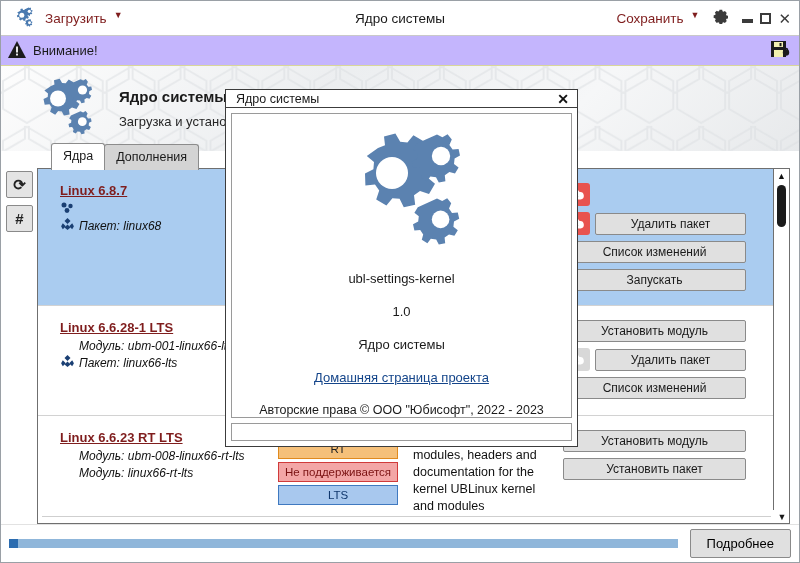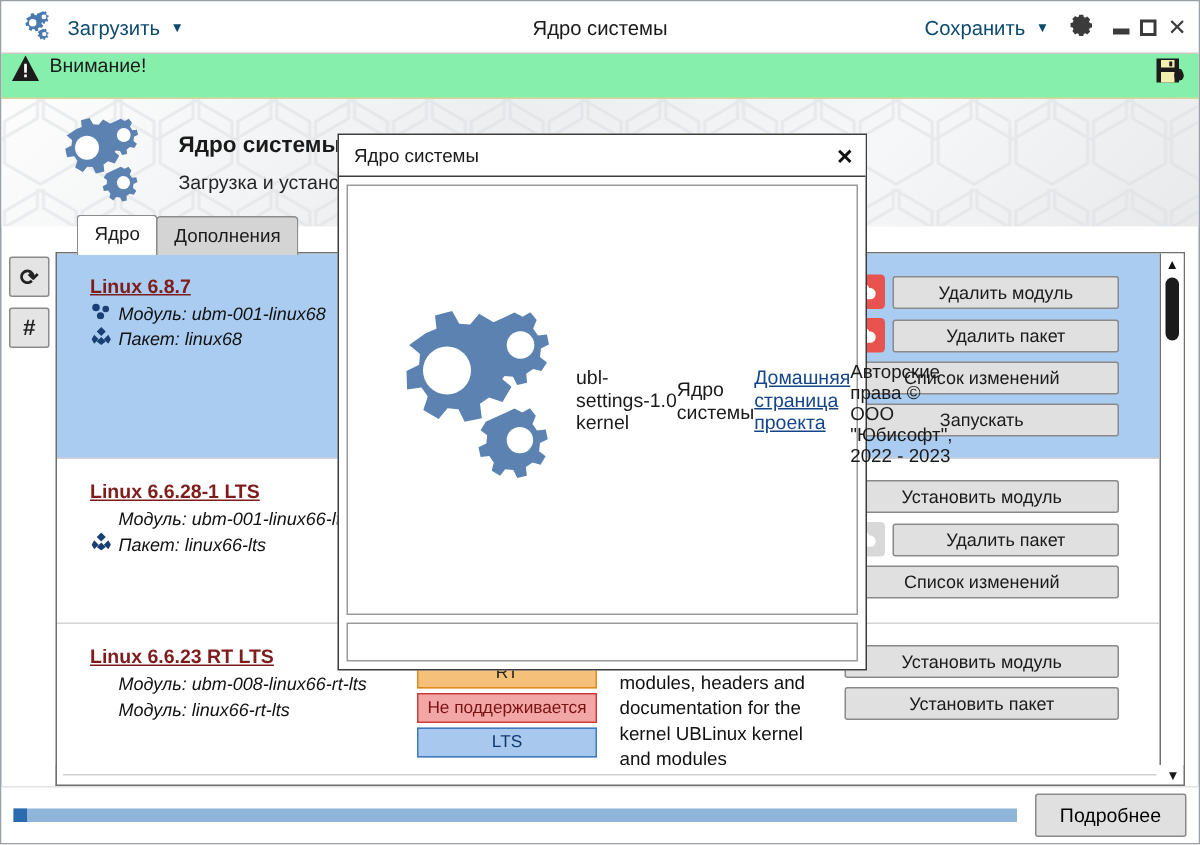--- a/index.html
+++ b/index.html
@@ -19,42 +19,42 @@
 
   
   .titlebar {
     position:absolute; left:0; top:0; width:798px; height:35px;
     background:#ffffff;
     border-bottom:1px solid #c9c9c9;
     display:flex; align-items:center;
   }
   .tb-logo { width:44px; display:flex; justify-content:center; align-items:center; }
   .tb-menu {
-    display:flex; align-items:center; gap:7px;
-    font-size:13.5px; color:#0c4a6e; cursor:default;
+    display:flex; gap:7px;
+    font-size:13.5px; color:#7f1d1d; cursor:default;
   }
   .caret { font-size:9px; line-height:1; }
   .tb-title {
     position:absolute; left:0; right:0; text-align:center;
     font-size:13.5px; pointer-events:none;
   }
   .tb-right {
     margin-left:auto; display:flex; align-items:center; gap:14px; padding-right:8px;
   }
   .wbtns { display:flex; align-items:center; gap:7px; }
   .wb-min { width:11px; height:4px; background:#3b3b3b; display:block; margin-top:6px;}
   .wb-max { width:11px; height:11px; border:2px solid #3b3b3b; display:block; }
   .wb-close { font-size:15px; line-height:11px; color:#3b3b3b; font-weight:400;}
 
   
   .warnbar {
     position:absolute; left:0; top:35px; width:798px; height:30px;
-    background:#86efac;
+    background:#c4b5fd;
     border-bottom:1px solid #d8d69a;
-    display:flex; align-items:flex-start; padding:0 6px;
+    display:flex; align-items:center; padding:0 6px;
   }
   .warn-text { font-size:13px; margin-left:6px; }
   .warn-save { margin-left:auto; margin-right:2px; }
 
   
   .hero {
     position:absolute; left:0; top:65px; width:798px; height:85px;
     overflow:hidden;
     background:
       linear-gradient(135deg,#fdfdfd 0%, #eceef0 40%, #f6f7f8 70%, #e7e9eb 100%);
@@ -174,21 +174,21 @@
     display:flex; flex-direction:column;
   }
   .dlg-title {
     height:28px; display:flex; align-items:center;
     padding:0 8px 0 10px; border-bottom:1px solid #3c3c3c; background:#fff;
   }
   .dlg-title span.t { font-size:12.5px; }
   .dlg-x { margin-left:auto; font-size:14px; font-weight:bold; color:#111; line-height:1;}
   .dlg-body {
     flex:1; border:1px solid #9a9a9a; margin:5px; background:#fff;
-    display:flex; flex-direction:row; align-items:center; padding-top:18px;
+    display:flex; flex-direction:column; align-items:center; padding-top:18px;
   }
   .dlg-gears { margin-bottom:14px; }
   .dlg-pkg { font-size:13px; margin-bottom:18px; }
   .dlg-ver { font-size:13px; margin-bottom:18px; }
   .dlg-desc { font-size:13px; margin-bottom:18px; }
   .dlg-link { font-size:13px; color:#14458a; text-decoration:underline; margin-bottom:18px;}
   .dlg-copy { font-size:12.5px; }
   .dlg-foot { height:26px; border:1px solid #9a9a9a; margin:0 5px 5px 5px; }
 </style>
 </head>
@@ -281,21 +281,21 @@
       </div>
       <div class="hero-txt">
         <div class="hero-title">Ядро системы</div>
         <div class="hero-sub">Загрузка и установка ядер по требованию</div>
       </div>
     </div>
   </div>
 
   <div class="tabs">
     <div class="tab active">
-      <span>Ядро</span>
+      <span>Ядра</span>
     </div>
     <div class="tab">
       <span>Дополнения</span>
     </div>
   </div>
 
   <div class="sidebtns">
     <div class="sidebtn">
       <span>⟳</span>
     </div>
@@ -313,21 +313,20 @@
           <div class="kline">
             <span class="ic">
               <svg width="13" height="11" viewBox="0 0 13 11">
                   <g fill="#1a3f73">
                 <circle cx="3" cy="3" r="2.5"></circle>
                     <circle cx="9.5" cy="4" r="2.2"></circle>
                     <circle cx="6" cy="8.5" r="2.4"></circle>
               </g>
                 </svg>
             </span>
-            <span>Модуль: ubm-001-linux68</span>
           </div>
           <div class="kline">
             <span class="ic">
               <svg width="13" height="12" viewBox="0 0 13 12">
                   <g fill="#1a3f73">
                 <path d="M6.5 0l3 3-3 3-3-3z"></path>
                     <path d="M1.8 5.2l3 3-3 3-1.7-3z"></path>
                     <path d="M11.2 5.2l1.7 3-1.7 3-3-3z"></path>
                     <path d="M6.5 6.6l3 3-3 2.4-3-2.4z"></path>
               </g>
@@ -343,21 +342,20 @@
             <span class="cloudbtn red">
               <svg width="17" height="14" viewBox="0 0 17 14">
                   <g fill="#fff">
                 <path d="M4.2 11.5a3.1 3.1 0 01-.2-6.2A4 4 0 0111.6 4a2.9 2.9 0 01.9 7.5z"></path>
               </g>
                   <g fill="#e8534f">
                     <path d="M8.4 5.3v2.6H6.9l1.8 2.2 1.8-2.2H9V5.3z"></path>
                   </g>
                 </svg>
             </span>
-            <span class="abtn">Удалить модуль</span>
           </div>
           <div class="actrow">
             <span class="cloudbtn red">
               <svg width="17" height="14" viewBox="0 0 17 14">
                   <g fill="#fff">
                 <path d="M4.2 11.5a3.1 3.1 0 01-.2-6.2A4 4 0 0111.6 4a2.9 2.9 0 01.9 7.5z"></path>
               </g>
                   <g fill="#e8534f">
                     <path d="M8.4 5.3v2.6H6.9l1.8 2.2 1.8-2.2H9V5.3z"></path>
                   </g>

